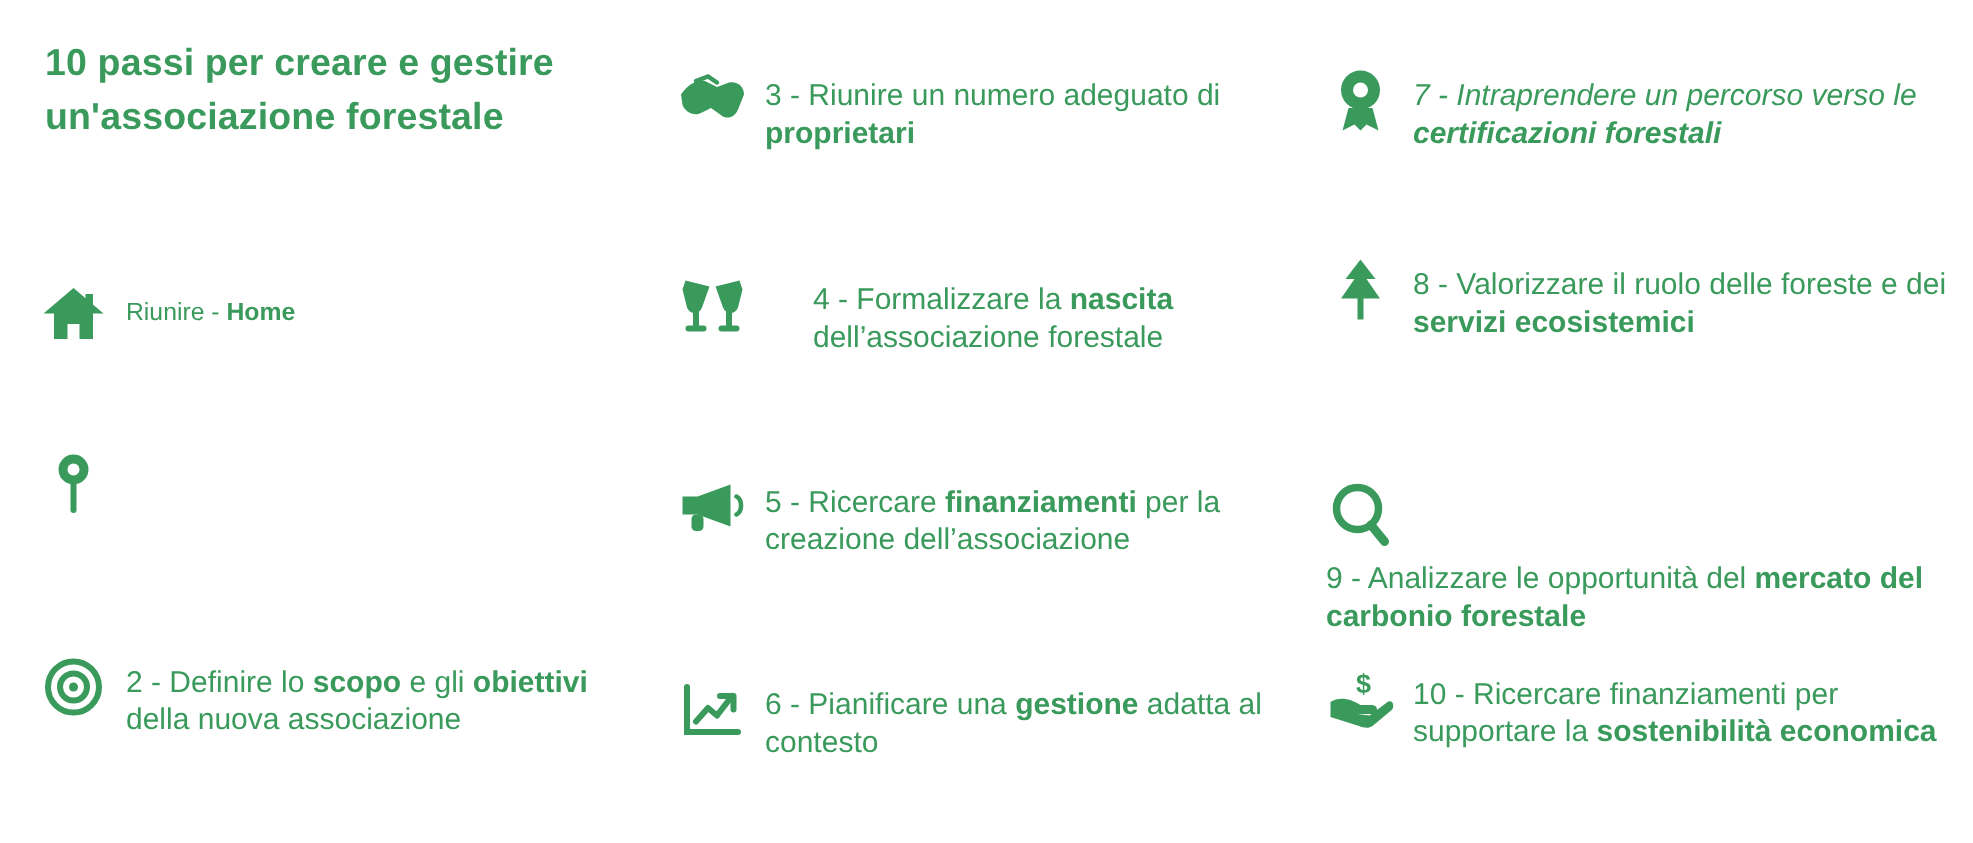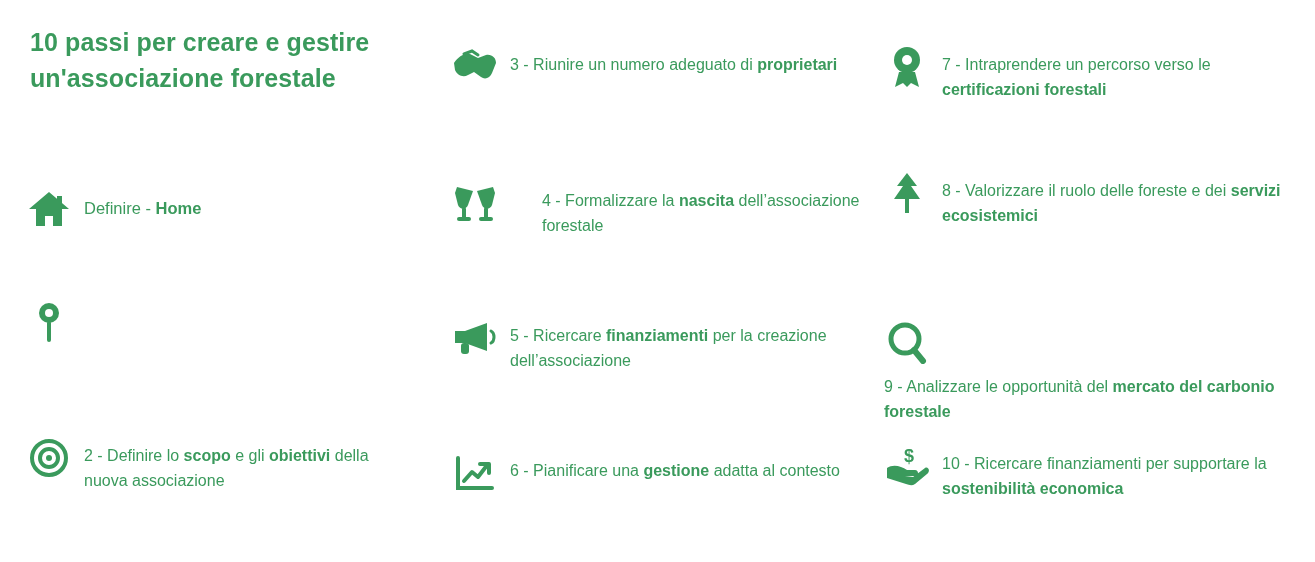--- a/index.html
+++ b/index.html
@@ -44,60 +44,60 @@
     height: 46px;
     margin-right: 12px;
     display: flex;
     align-items: center;
     justify-content: center;
     color: #3a9a5c;
   }
   .item .ico svg { display: block; }
   .item .txt {
     flex: 1 1 auto;
-    font-size: 16px;
+    font-size: 20px;
     line-height: 25px;
     color: #3a9a5c;
     padding-top: 8px;
   }
   .item .txt b { font-weight: bold; }
 
   
   .i-home  { left: 26px;  top: 186px; width: 390px; }
   .i-home .txt { font-size: 16.5px; padding-top: 10px; }
   .i-1     { left: 26px;  top: 300px; width: 380px; }
   .i-2     { left: 26px;  top: 435px; width: 380px; justify-content: space-between; }
 
   
   .i-3     { left: 452px; top: 44px;  width: 420px; }
   .i-4     { left: 452px; top: 180px; width: 420px; gap: 32px; }
   .i-5     { left: 452px; top: 315px; width: 420px; }
   .i-6     { left: 452px; top: 450px; width: 420px; }
 
   
-  .i-7     { left: 884px; top: 44px;  width: 420px; }
+  .i-7     { left: 884px; top: 44px;  width: 420px; font-style: italic; }
   .i-8     { left: 884px; top: 170px; width: 420px; }
   .i-9     { left: 884px; top: 320px; width: 420px; flex-direction: column; }
   .i-10    { left: 884px; top: 443px; width: 420px; }
 </style>
 </head>
 <body>
 
 <div class="page">
 
   <div class="title">10 passi per creare e gestire un'associazione forestale</div>
 
   <div class="item i-home">
     <span class="ico">
       <svg width="42" height="38" viewBox="0 0 42 38" fill="currentColor">
         <path d="M21 2 L41 19 H34 V36 H25 V26 H17 V36 H8 V19 H1 Z"></path>
         <rect x="29" y="6" width="5" height="8"></rect>
       </svg>
     </span>
-    <span class="txt"><span>Definire - </span><b>Home</b></span>
+    <span class="txt"><span>Riunire - </span><b>Home</b></span>
   </div>
 
   <div class="item i-1">
     <span class="ico">
       <svg width="24" height="42" viewBox="0 0 24 42" fill="currentColor">
         <circle cx="12" cy="11" r="10"></circle>
         <circle cx="12" cy="11" r="4" fill="#ffffff"></circle>
         <rect x="10" y="19" width="4" height="21" rx="2"></rect>
       </svg>
     </span>

